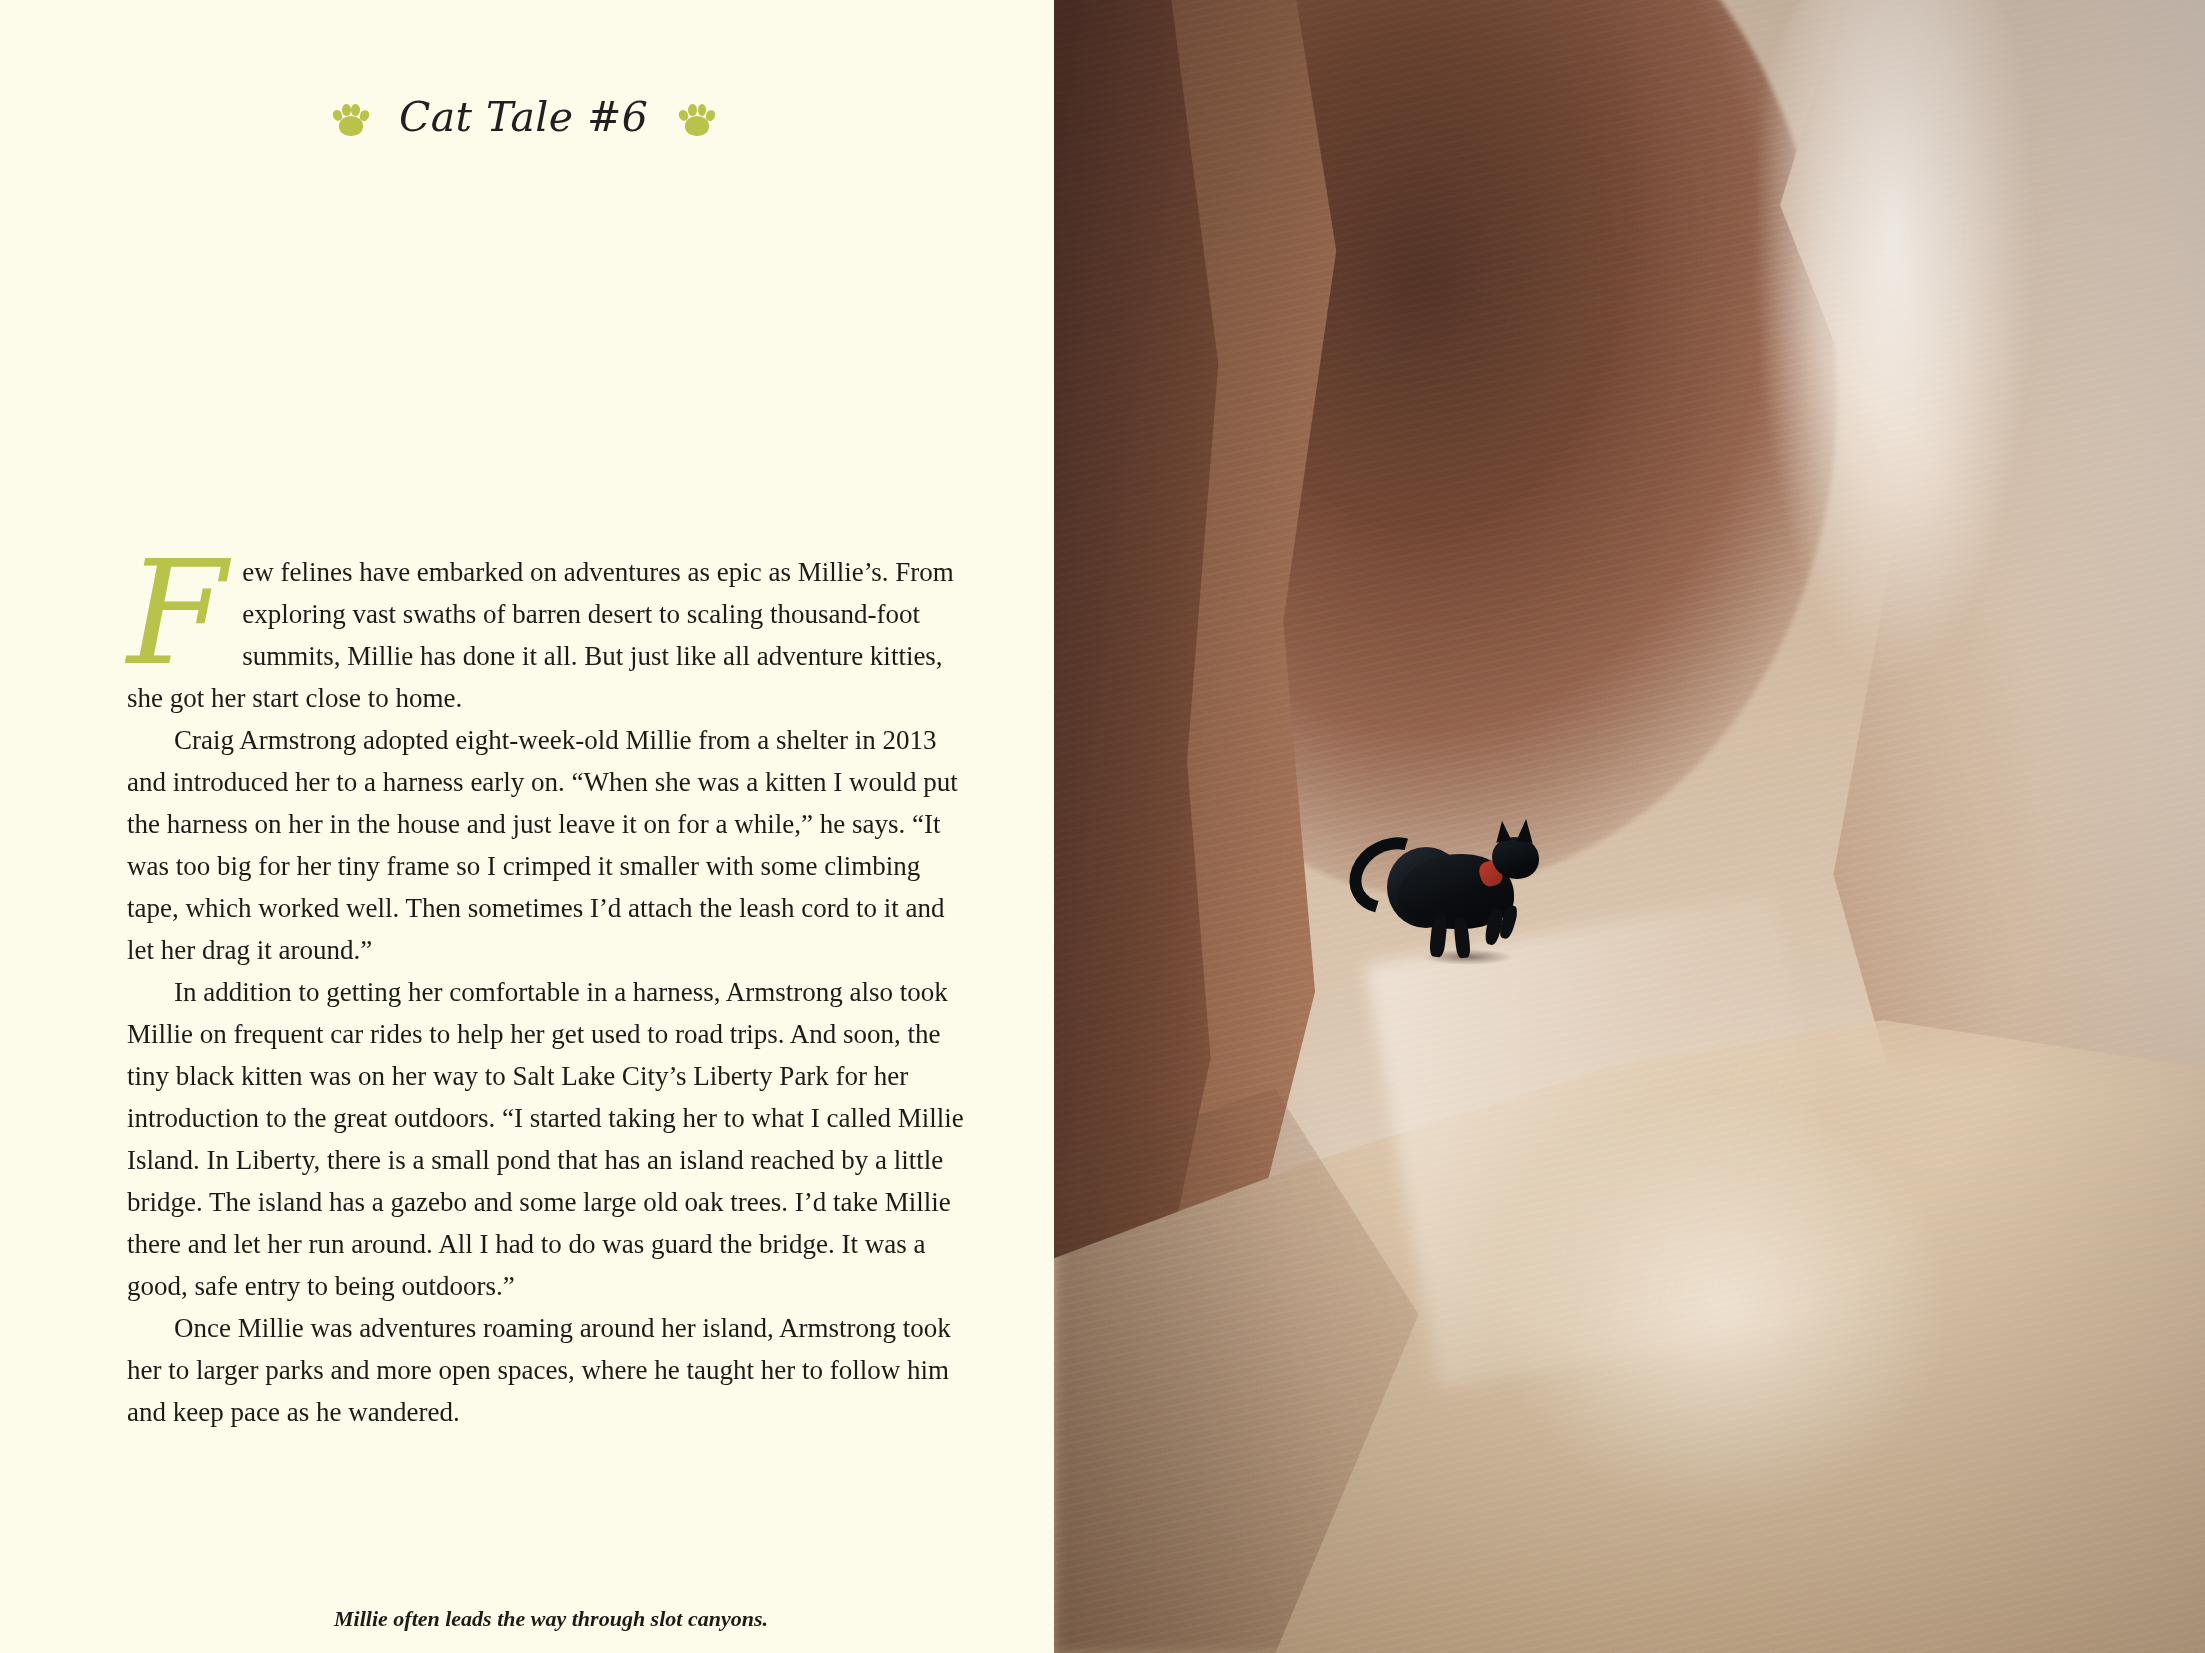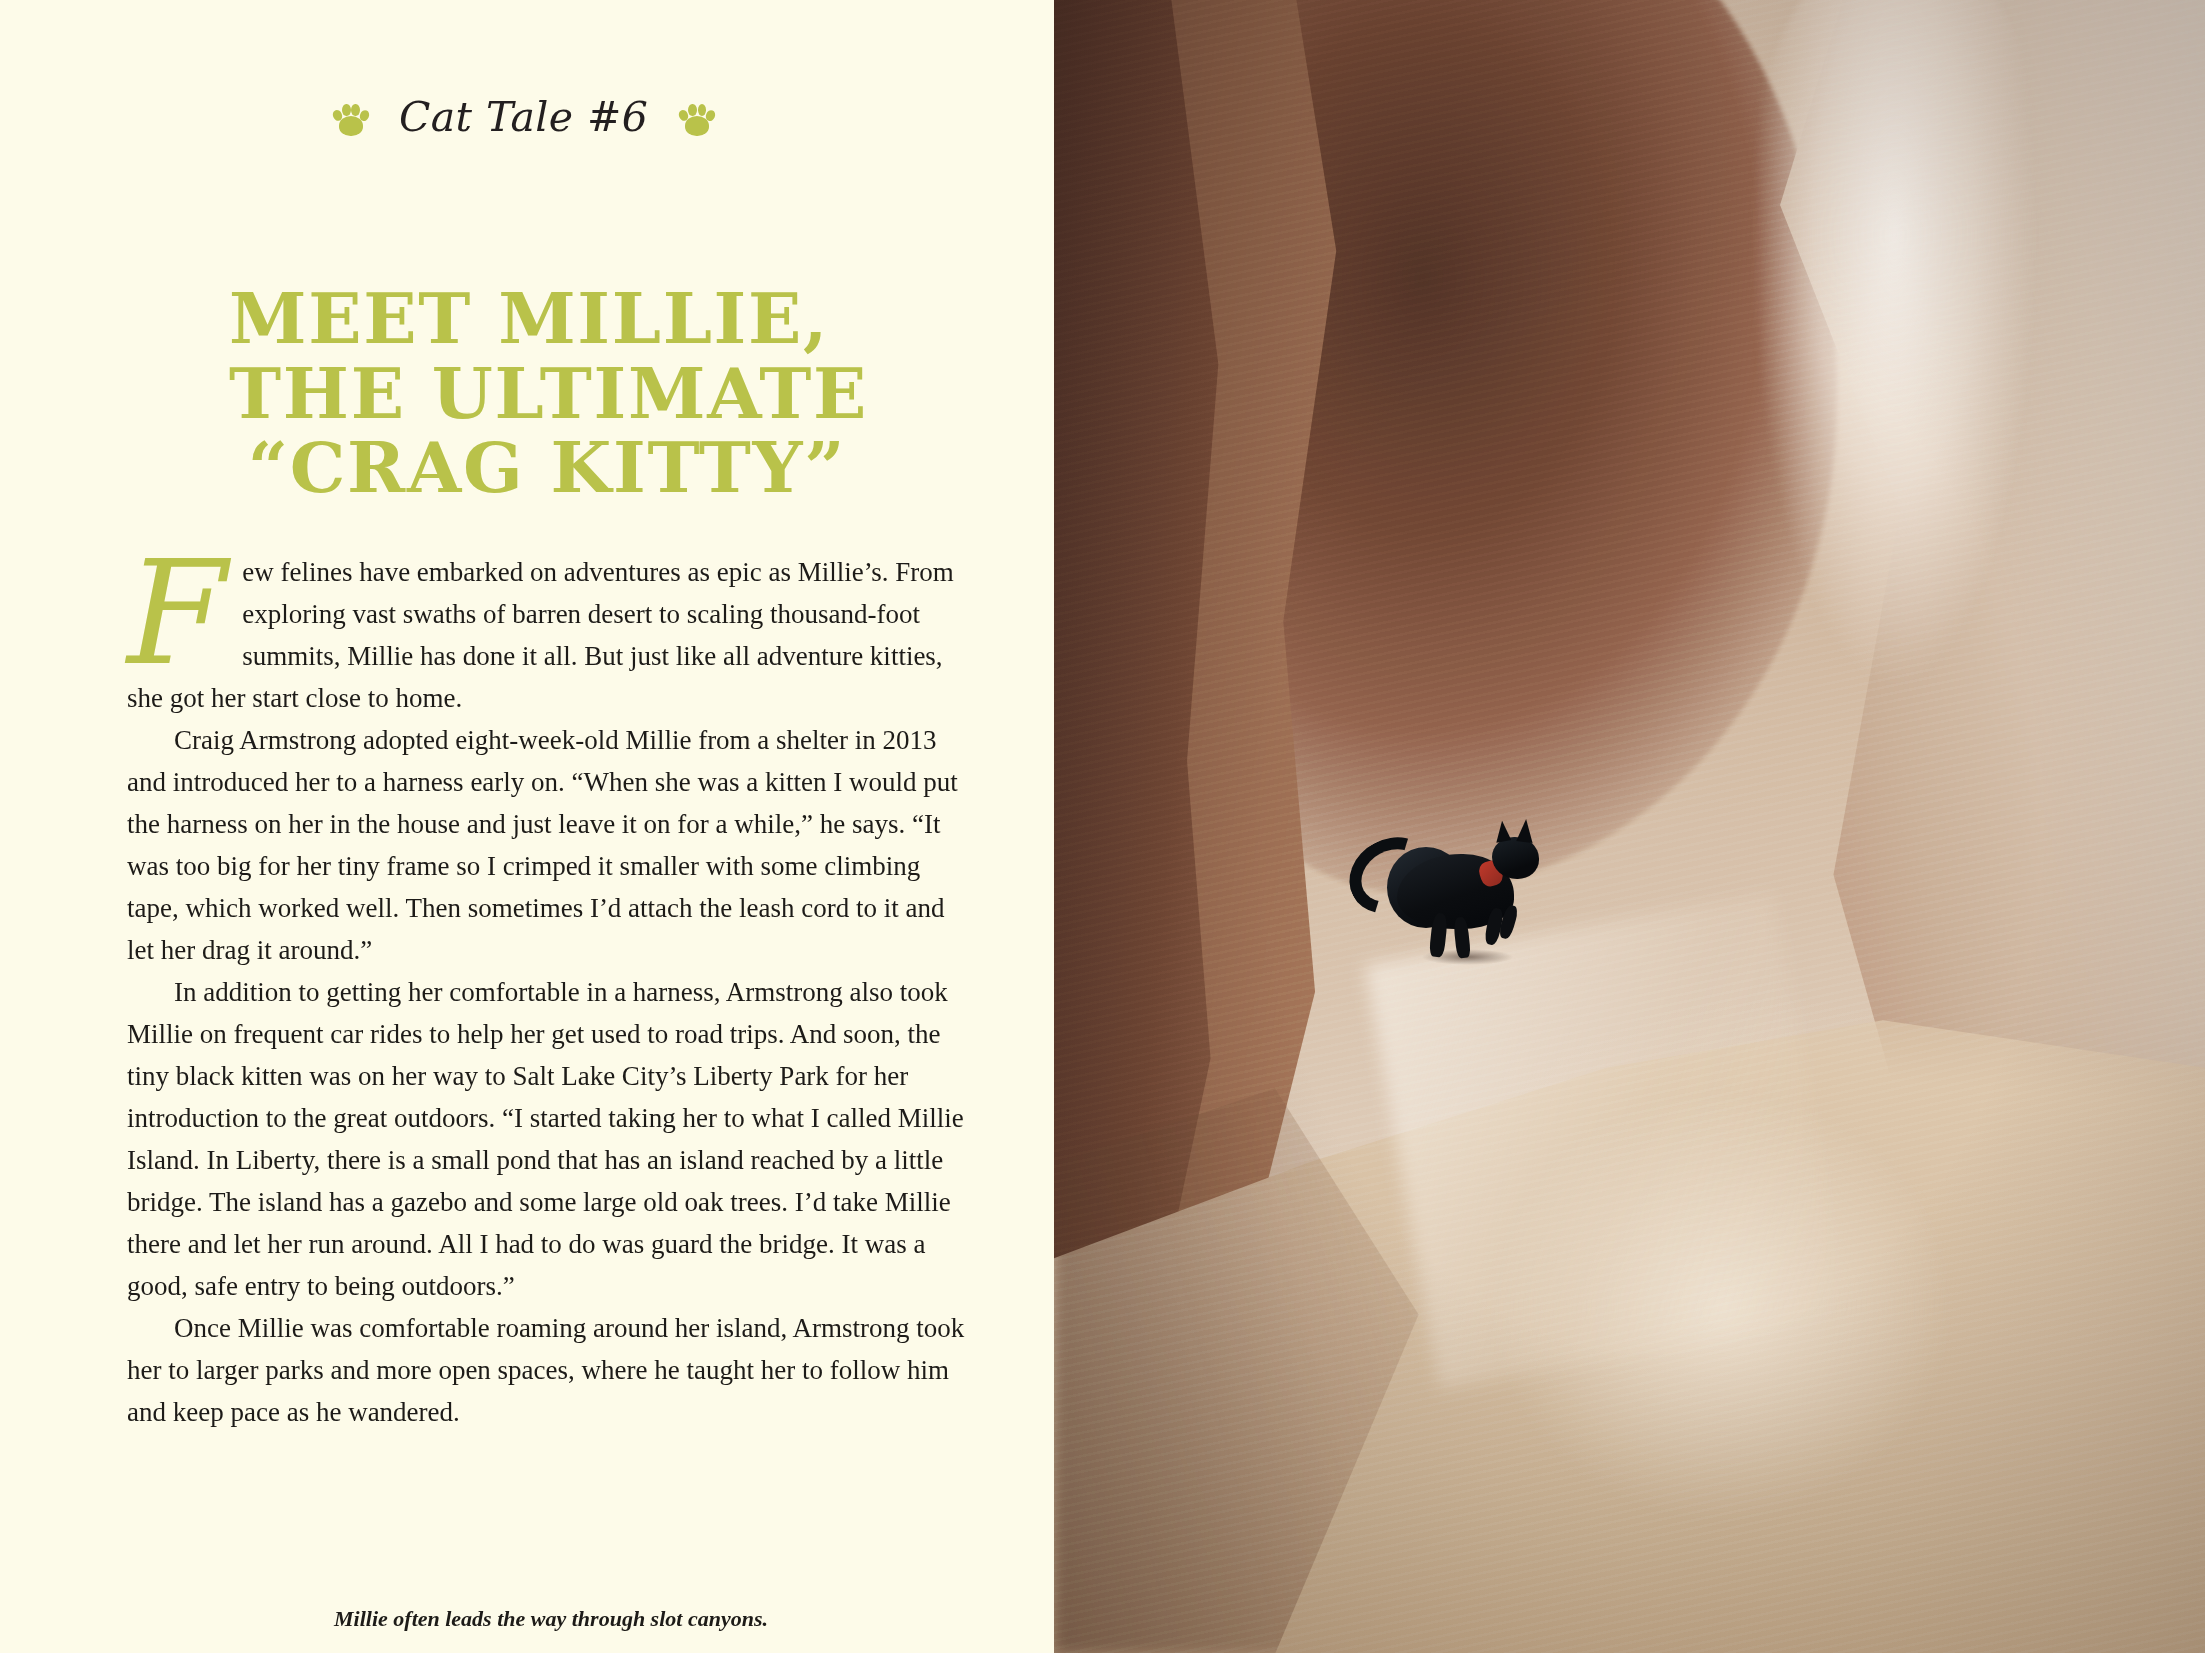--- a/index.html
+++ b/index.html
@@ -324,34 +324,29 @@
       <span class="kicker-text">Cat Tale #6</span>
       <span class="paw">
         <span class="pad t1"></span>
           <span class="pad t2"></span>
           <span class="pad t3"></span>
           <span class="pad t4"></span>
           <span class="pad main"></span>
       </span>
     </div>
 
-    <h1 class="headline">
-      <span class="hl-line c1">MEET MILLIE,</span>
-      <span class="hl-line c2">THE ULTIMATE</span>
-      <span class="hl-line c3">“CRAG KITTY”</span>
-    </h1>
 
     <div class="body-copy">
       <p>
         <span class="dropcap">F</span>
         <span>ew felines have embarked on adventures as epic as Millie’s. From exploring vast swaths of barren desert to scaling thousand-foot summits, Millie has done it all. But just like all adventure kitties, she got her start close to home.</span>
       </p>
       <p class="indent">Craig Armstrong adopted eight-week-old Millie from a shelter in 2013 and introduced her to a harness early on. “When she was a kitten I would put the harness on her in the house and just leave it on for a while,” he says. “It was too big for her tiny frame so I crimped it smaller with some climbing tape, which worked well. Then sometimes I’d attach the leash cord to it and let her drag it around.”</p>
       <p class="indent">In addition to getting her comfortable in a harness, Armstrong also took Millie on frequent car rides to help her get used to road trips. And soon, the tiny black kitten was on her way to Salt Lake City’s Liberty Park for her introduction to the great outdoors. “I started taking her to what I called Millie Island. In Liberty, there is a small pond that has an island reached by a little bridge. The island has a gazebo and some large old oak trees. I’d take Millie there and let her run around. All I had to do was guard the bridge. It was a good, safe entry to being outdoors.”</p>
-      <p class="indent">Once Millie was comfortable roaming around her island, Armstrong took her to larger parks and more open spaces, where he taught her to follow him and keep pace as he wandered.</p>
+      <p class="indent">Once Millie was adventures roaming around her island, Armstrong took her to larger parks and more open spaces, where he taught her to follow him and keep pace as he wandered.</p>
     </div>
 
     <div class="caption">Millie often leads the way through slot canyons.</div>
   </div>
 
   <div class="photo-pane">
     <div class="canyon">
       <div class="layer base"></div>
       <div class="layer top-mass"></div>
       <div class="layer left-wall"></div>

